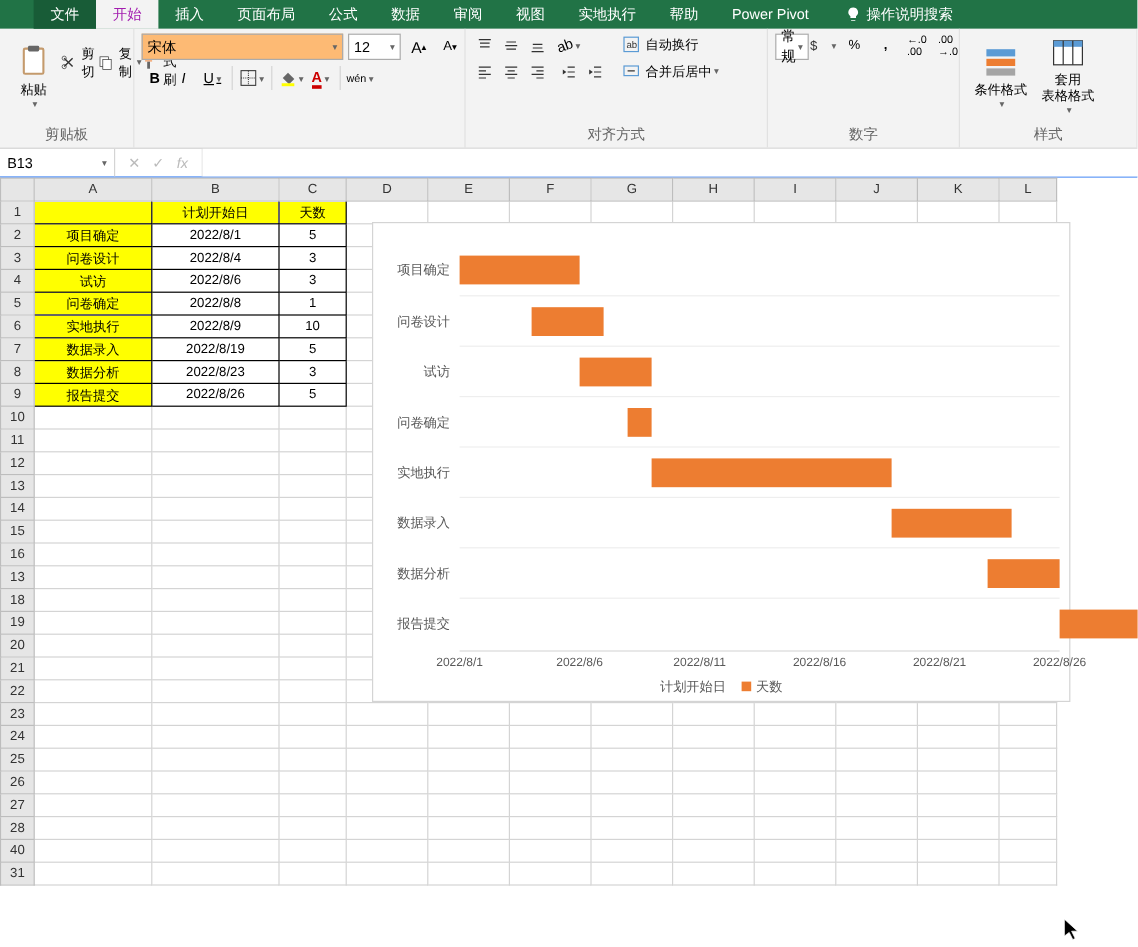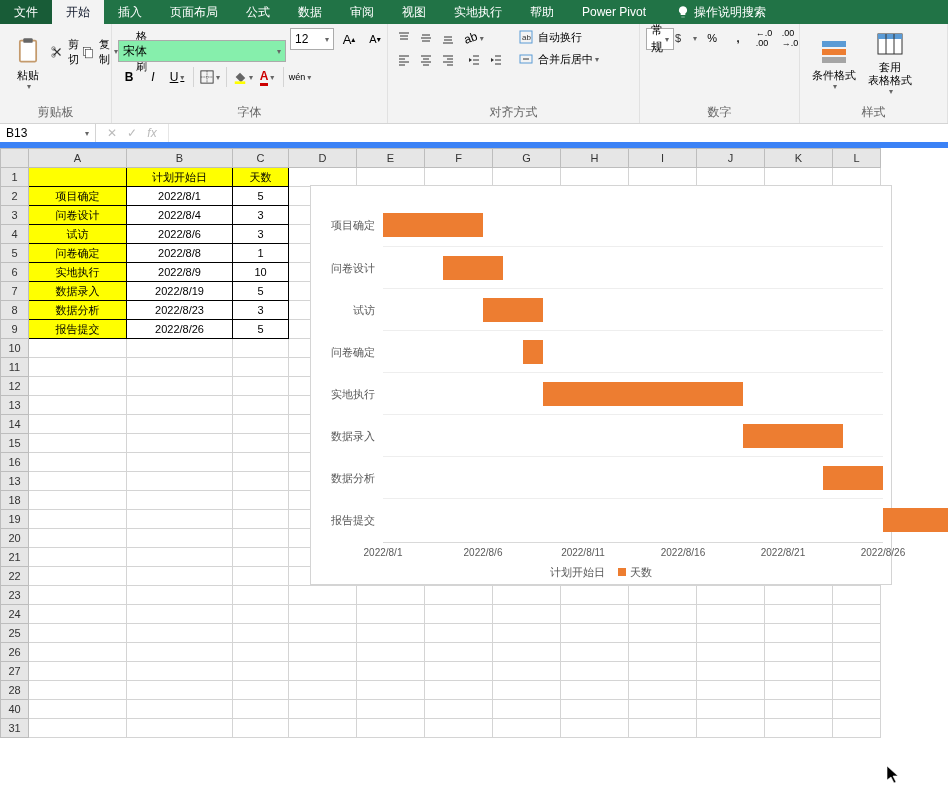--- a/index.html
+++ b/index.html
@@ -1,56 +1,56 @@
 <!DOCTYPE html>
 <html><head>
 <meta charset="utf-8">
 <style>
 * { box-sizing: border-box; margin: 0; padding: 0; }
 body { font-family: "Microsoft YaHei", Arial, sans-serif; font-size: 12px; background: #fff; width: 948px; height: 789px; overflow: hidden; position: relative; }
 
 
-.menubar { background: #217346; height: 24px; display: flex; align-items: center; color: #fff; }
+.menubar { background: #217346; height: 24px; display: flex; align-items: center; color: #fff; padding-left: 28px; }
 .menubar .tab { padding: 0 14px; height: 24px; display: flex; align-items: center; cursor: pointer; font-size: 12px; }
-.menubar .tab.active { background: #f3f3f3; color: #0f172a; }
+.menubar .tab.active { background: #f3f3f3; color: #a21caf; }
 .menubar .tab.file { background: #185c37; }
 .menubar .bulb { padding: 0 8px 0 16px; display: flex; align-items: center; }
 .menubar .bulb svg { margin-right: 4px; }
 
 
 .ribbon { background: #f3f3f3; border-bottom: 1px solid #d4d4d4; height: 100px; display: flex; }
 .ribbon-group { border-right: 1px solid #e1e1e1; padding: 4px 6px 2px 6px; display: flex; flex-direction: column; justify-content: space-between; }
 .ribbon-group-title { text-align: center; font-size: 12px; color: #666; padding-top: 2px; }
 .ribbon-group-body { flex: 1; display: flex; align-items: flex-start; }
 
 .big-button { display: flex; flex-direction: column; align-items: center; justify-content: center; padding: 2px 6px; cursor: pointer; height: 70px; }
 .big-button .icon-box { width: 32px; height: 32px; display: flex; align-items: center; justify-content: center; margin-bottom: 2px; }
 .big-button .label { font-size: 11px; text-align: center; line-height: 1.2; }
 
 .small-row { display: flex; align-items: center; padding: 1px 0; cursor: pointer; font-size: 11px; }
 .small-row .icon-box { width: 16px; height: 16px; display: flex; align-items: center; justify-content: center; margin-right: 4px; }
 .dropdown-arrow { font-size: 8px; color: #666; margin-left: 2px; }
 
 .font-selects { display: flex; gap: 4px; margin-bottom: 4px; }
-.font-name-select { width: 168px; height: 22px; border: 1px solid #ababab; background: #86efac; padding: 0 4px; font-size: 12px; display: flex; align-items: center; justify-content: space-between; margin-top: 12px; }
+.font-name-select { width: 168px; height: 22px; border: 1px solid #ababab; background: #fdba74; padding: 0 4px; font-size: 12px; display: flex; align-items: center; justify-content: space-between; }
 .font-size-select { width: 44px; height: 22px; border: 1px solid #ababab; background: #fff; padding: 0 4px; font-size: 12px; display: flex; align-items: center; justify-content: space-between; }
 .font-btn-row { display: flex; gap: 2px; align-items: center; }
 .font-btn { width: 22px; height: 22px; display: flex; align-items: center; justify-content: center; cursor: pointer; font-size: 12px; }
 .divider { width: 1px; height: 20px; background: #d4d4d4; margin: 0 3px; }
 
 .align-grid { display: flex; flex-direction: column; gap: 2px; margin-right: 6px; }
 .align-row { display: flex; gap: 2px; }
 .align-btn { width: 20px; height: 20px; display: flex; align-items: center; justify-content: center; cursor: pointer; }
 
 .number-format { width: 148px; height: 22px; border: 1px solid #ababab; background: #fff; padding: 0 4px; font-size: 12px; display: flex; align-items: center; justify-content: space-between; margin-bottom: 4px; }
 .number-btn-row { display: flex; gap: 2px; }
 .num-btn { width: 24px; height: 20px; display: flex; align-items: center; justify-content: center; cursor: pointer; font-size: 11px; }
 
 
-.formula-row { height: 24px; border-bottom: 6px solid #3b82f6; display: flex; align-items: stretch; }
+.formula-row { height: 24px; border-bottom: 1px solid #3b82f6; display: flex; align-items: stretch; }
 .name-box { width: 96px; border-right: 1px solid #d4d4d4; display: flex; align-items: center; padding: 0 6px; justify-content: space-between; font-size: 12px; }
 .formula-btns { display: flex; align-items: center; padding: 0 6px; border-right: 1px solid #e6e6e6; }
 .formula-btns span { width: 20px; text-align: center; color: #bbb; cursor: pointer; }
 .fx-label { font-style: italic; color: #666; }
 .formula-input { flex: 1; border: none; padding: 0 6px; font-size: 12px; outline: none; }
 
 
 .sheet-area { position: relative; }
 .sheet-table { border-collapse: collapse; table-layout: fixed; }
 .sheet-table td, .sheet-table th { border: 1px solid #d4d4d4; height: 19px; font-size: 11px; text-align: center; background: #fff; overflow: hidden; white-space: nowrap; }
@@ -190,21 +190,20 @@
             <span style="color:#c00;border-bottom:3px solid #c00;font-weight:bold">A</span>
             <span class="dropdown-arrow">▾</span>
           </div>
         <div class="divider"></div>
         <div class="font-btn" style="font-size:9px">
             <span>wén</span>
             <span class="dropdown-arrow">▾</span>
           </div>
       </div>
     </div>
-    <div class="ribbon-group-title">字体</div>
   </div>
 
   <div class="ribbon-group" style="width:252px">
     <div class="ribbon-group-body">
       <div class="align-grid">
         <div class="align-row">
           <div class="align-btn">
               <svg width="14" height="14">
                 <line x1="2" y1="2" x2="12" y2="2" stroke="#333"></line>
                 <line x1="3" y1="5" x2="11" y2="5" stroke="#333"></line>

